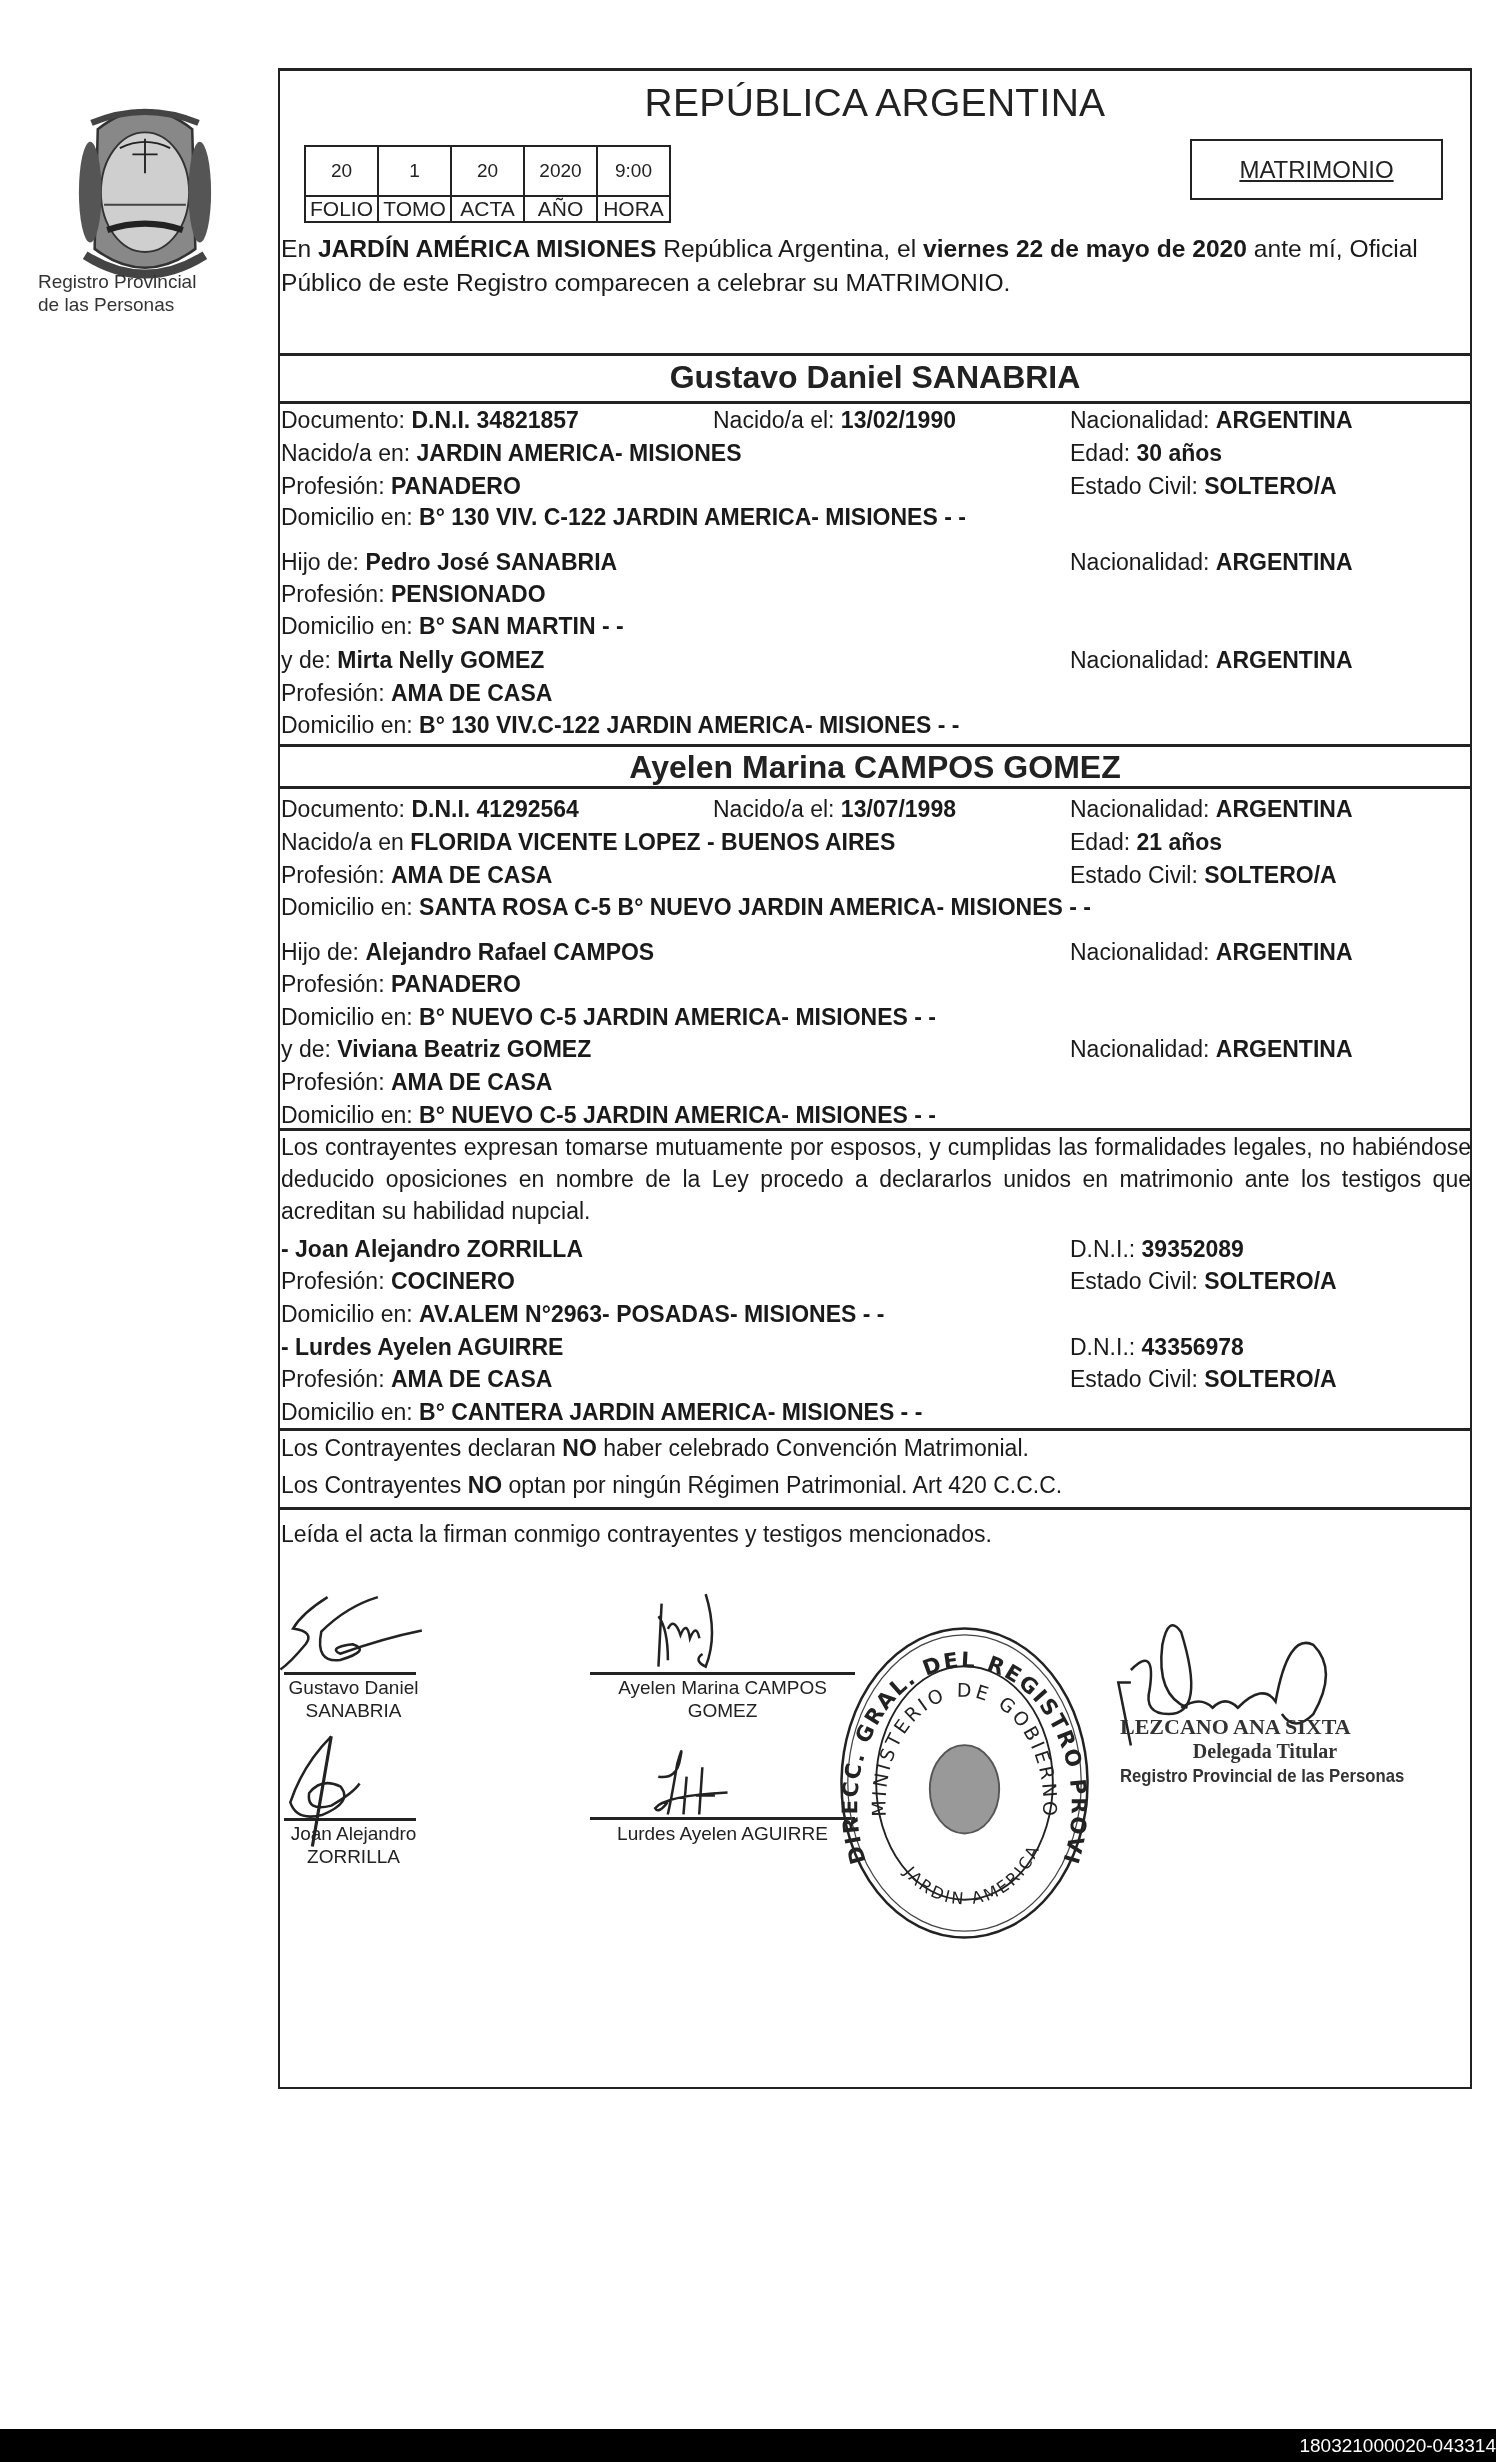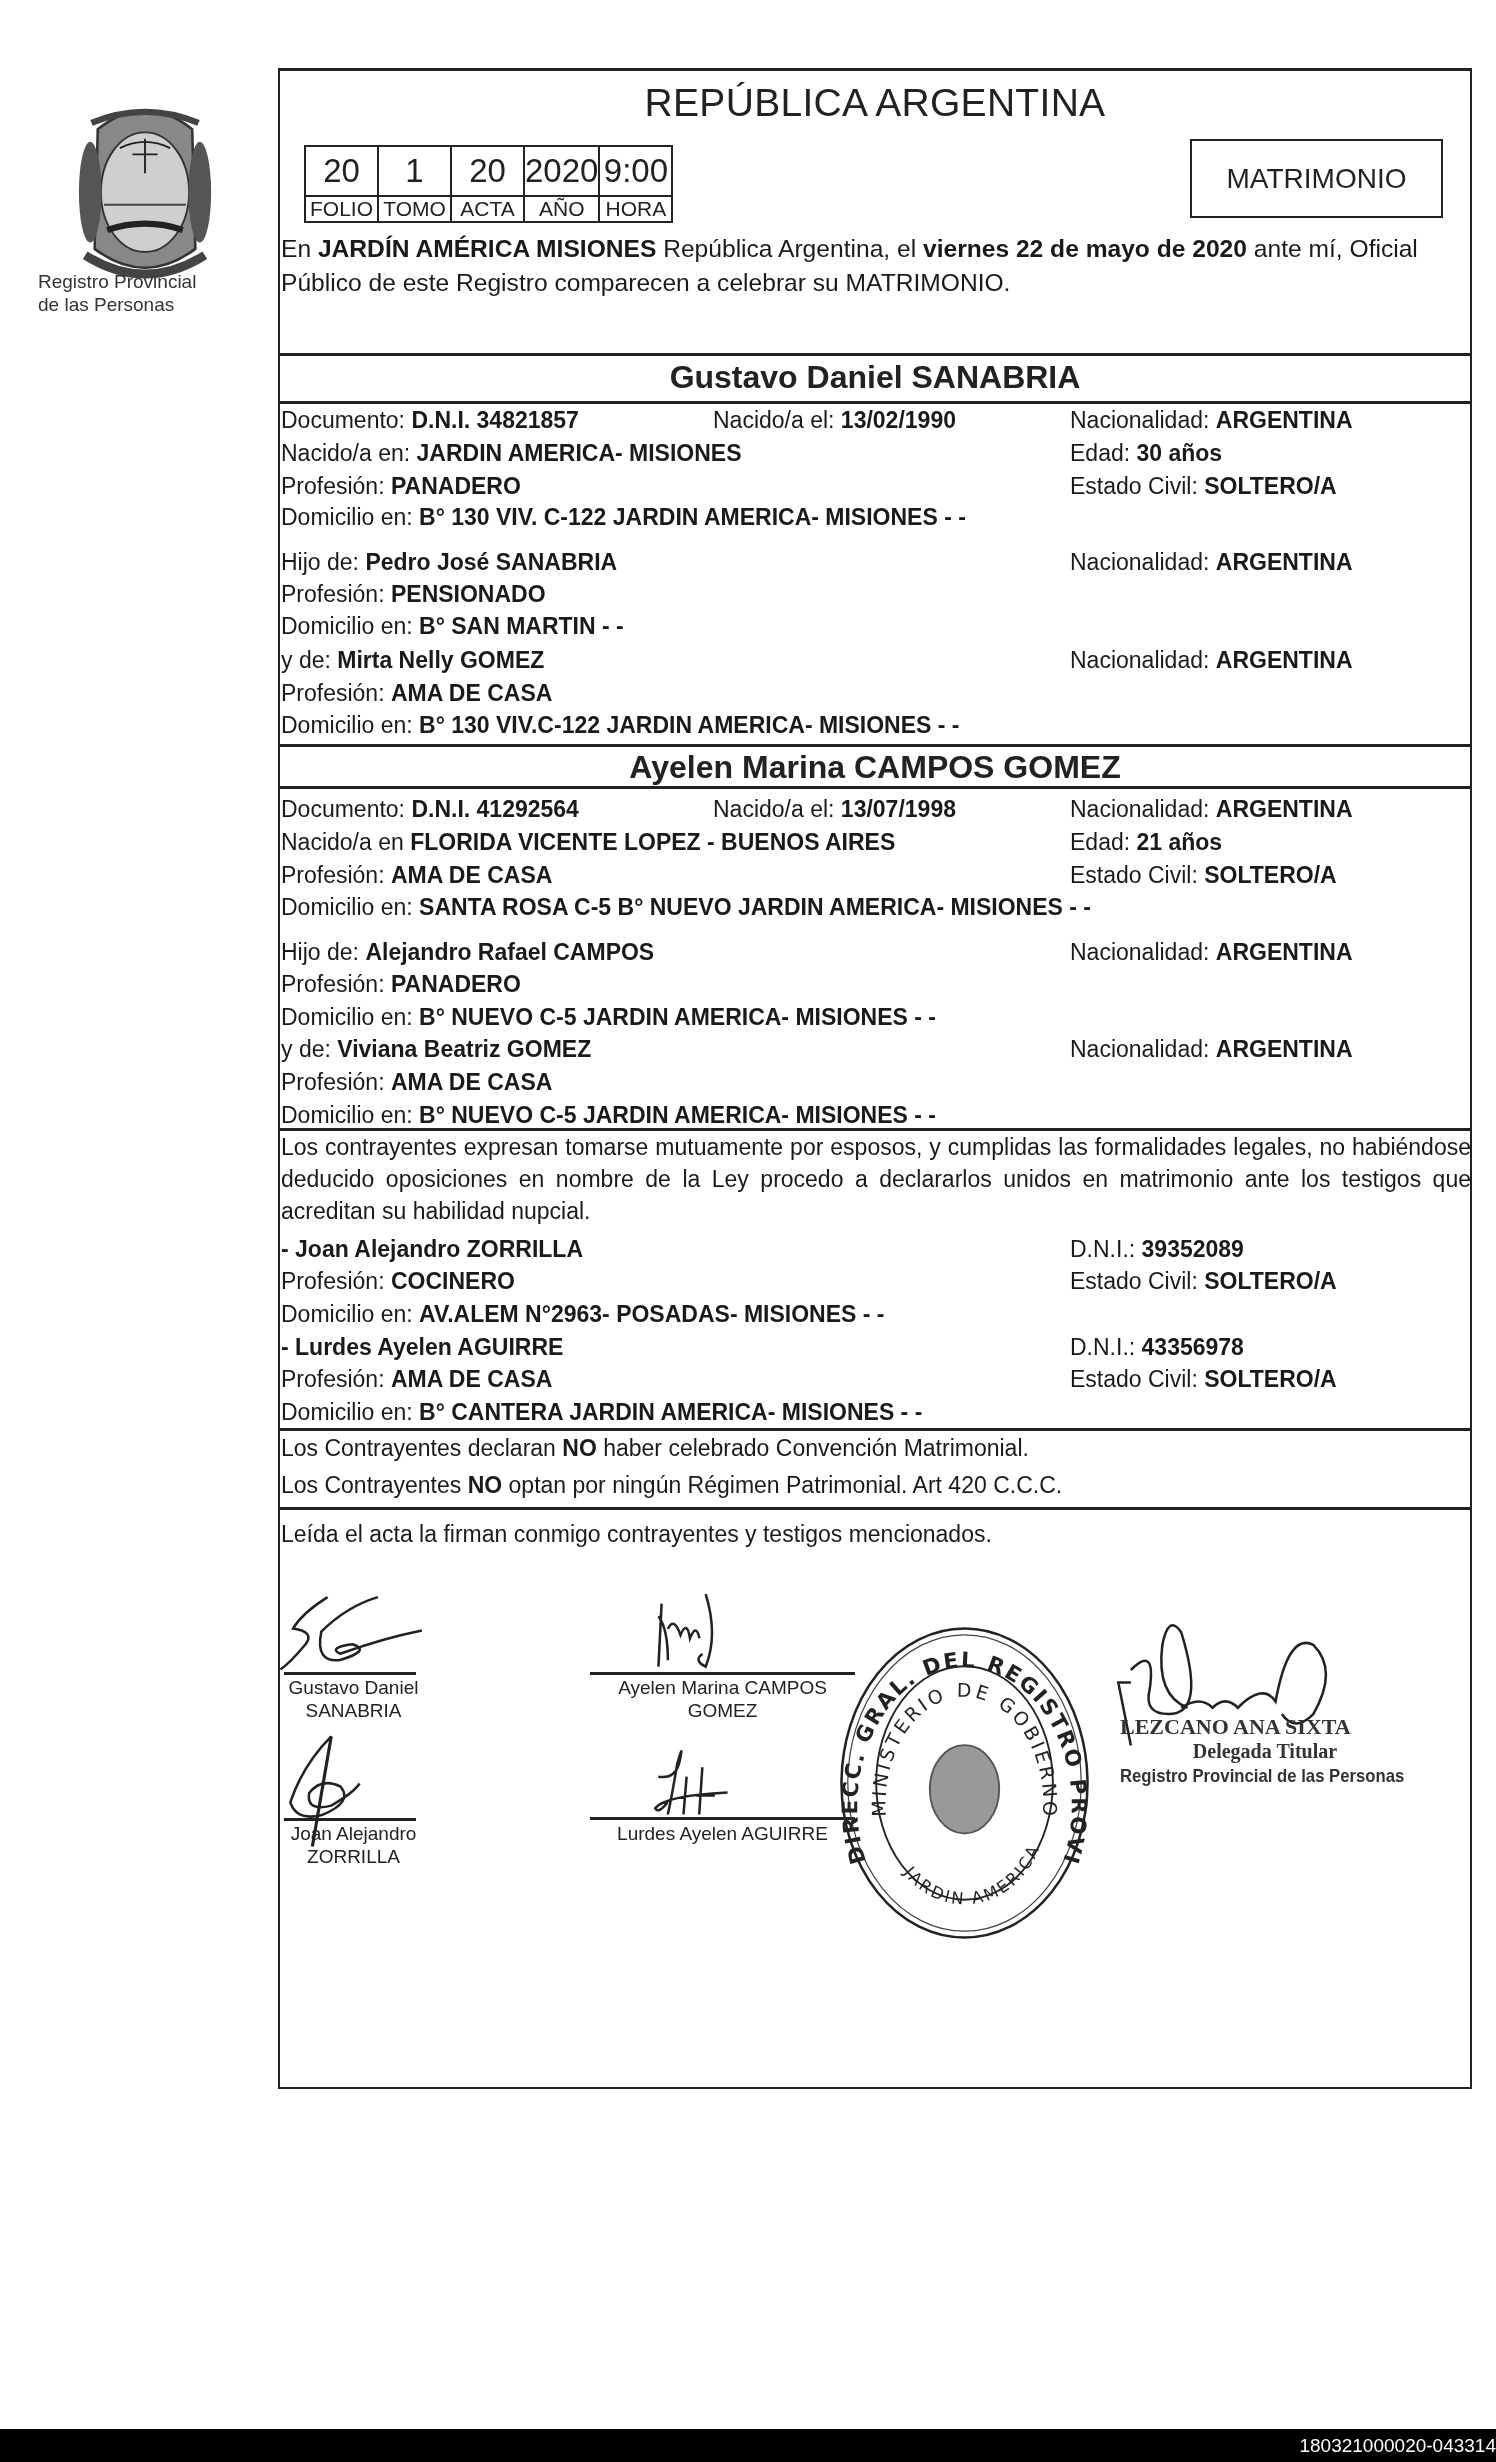--- a/index.html
+++ b/index.html
@@ -11,23 +11,23 @@
   .abs { position:absolute; }
   
   #logo { left:60px; top:104px; width:170px; height:189px; }
   #logo-caption { left:38px; top:270px; width:208px; font-size:19px; line-height:23px; color:#333; }
   
   #frame { left:278px; top:68px; width:1194px; height:2021px; border:2.5px solid #222; border-top-width:3.2px; box-sizing:border-box; }
   #country { left:278px; top:81px; width:1194px; text-align:center; font-size:39px; letter-spacing:0.3px; color:#222; }
   
   #reg-table { left:304px; top:145px; border-collapse:collapse; }
   #reg-table td { border:2.5px solid #222; text-align:center; color:#222; padding:0; }
-  #reg-table tr.values td { height:48px; width:71px; font-size:33px; }
+  #reg-table tr.values td { height:48px; width:71px; font-size:19px; }
   #reg-table tr.labels td { height:21.4px; font-size:21px; }
-  #acta-type { left:1190px; top:139px; width:253px; height:79px; border:2.5px solid #222; box-sizing:border-box; display:flex; align-items:center; justify-content:center; font-size:28px; color:#222; }
+  #acta-type { left:1190px; top:139px; width:253px; height:61px; border:2.5px solid #222; box-sizing:border-box; display:flex; align-items:center; justify-content:center; font-size:24px; color:#222;text-decoration:underline; }
   #intro { left:281px; top:232px; width:1188px; font-size:24.6px; line-height:34px; }
   b, .b { font-weight:bold; }
   .hline { position:absolute; left:278px; width:1194px; height:0; border-top:3.2px solid #222; }
   .person-name { position:absolute; left:278px; width:1194px; text-align:center; font-size:32px; font-weight:bold; color:#222; }
   .row { position:absolute; left:281px; font-size:23px; line-height:28px; white-space:nowrap; color:#1a1a1a; }
   .col2 { position:absolute; left:713px; font-size:23px; line-height:28px; white-space:nowrap; }
   .col3 { position:absolute; left:1070px; font-size:23px; line-height:28px; white-space:nowrap; }
   .para { position:absolute; left:281px; width:1190px; font-size:23px; line-height:32px; text-align:justify; }
   .sig-line { position:absolute; height:0; border-top:3.2px solid #222; }
   .sig-label { position:absolute; font-size:19px; line-height:23px; text-align:center; color:#222; }

